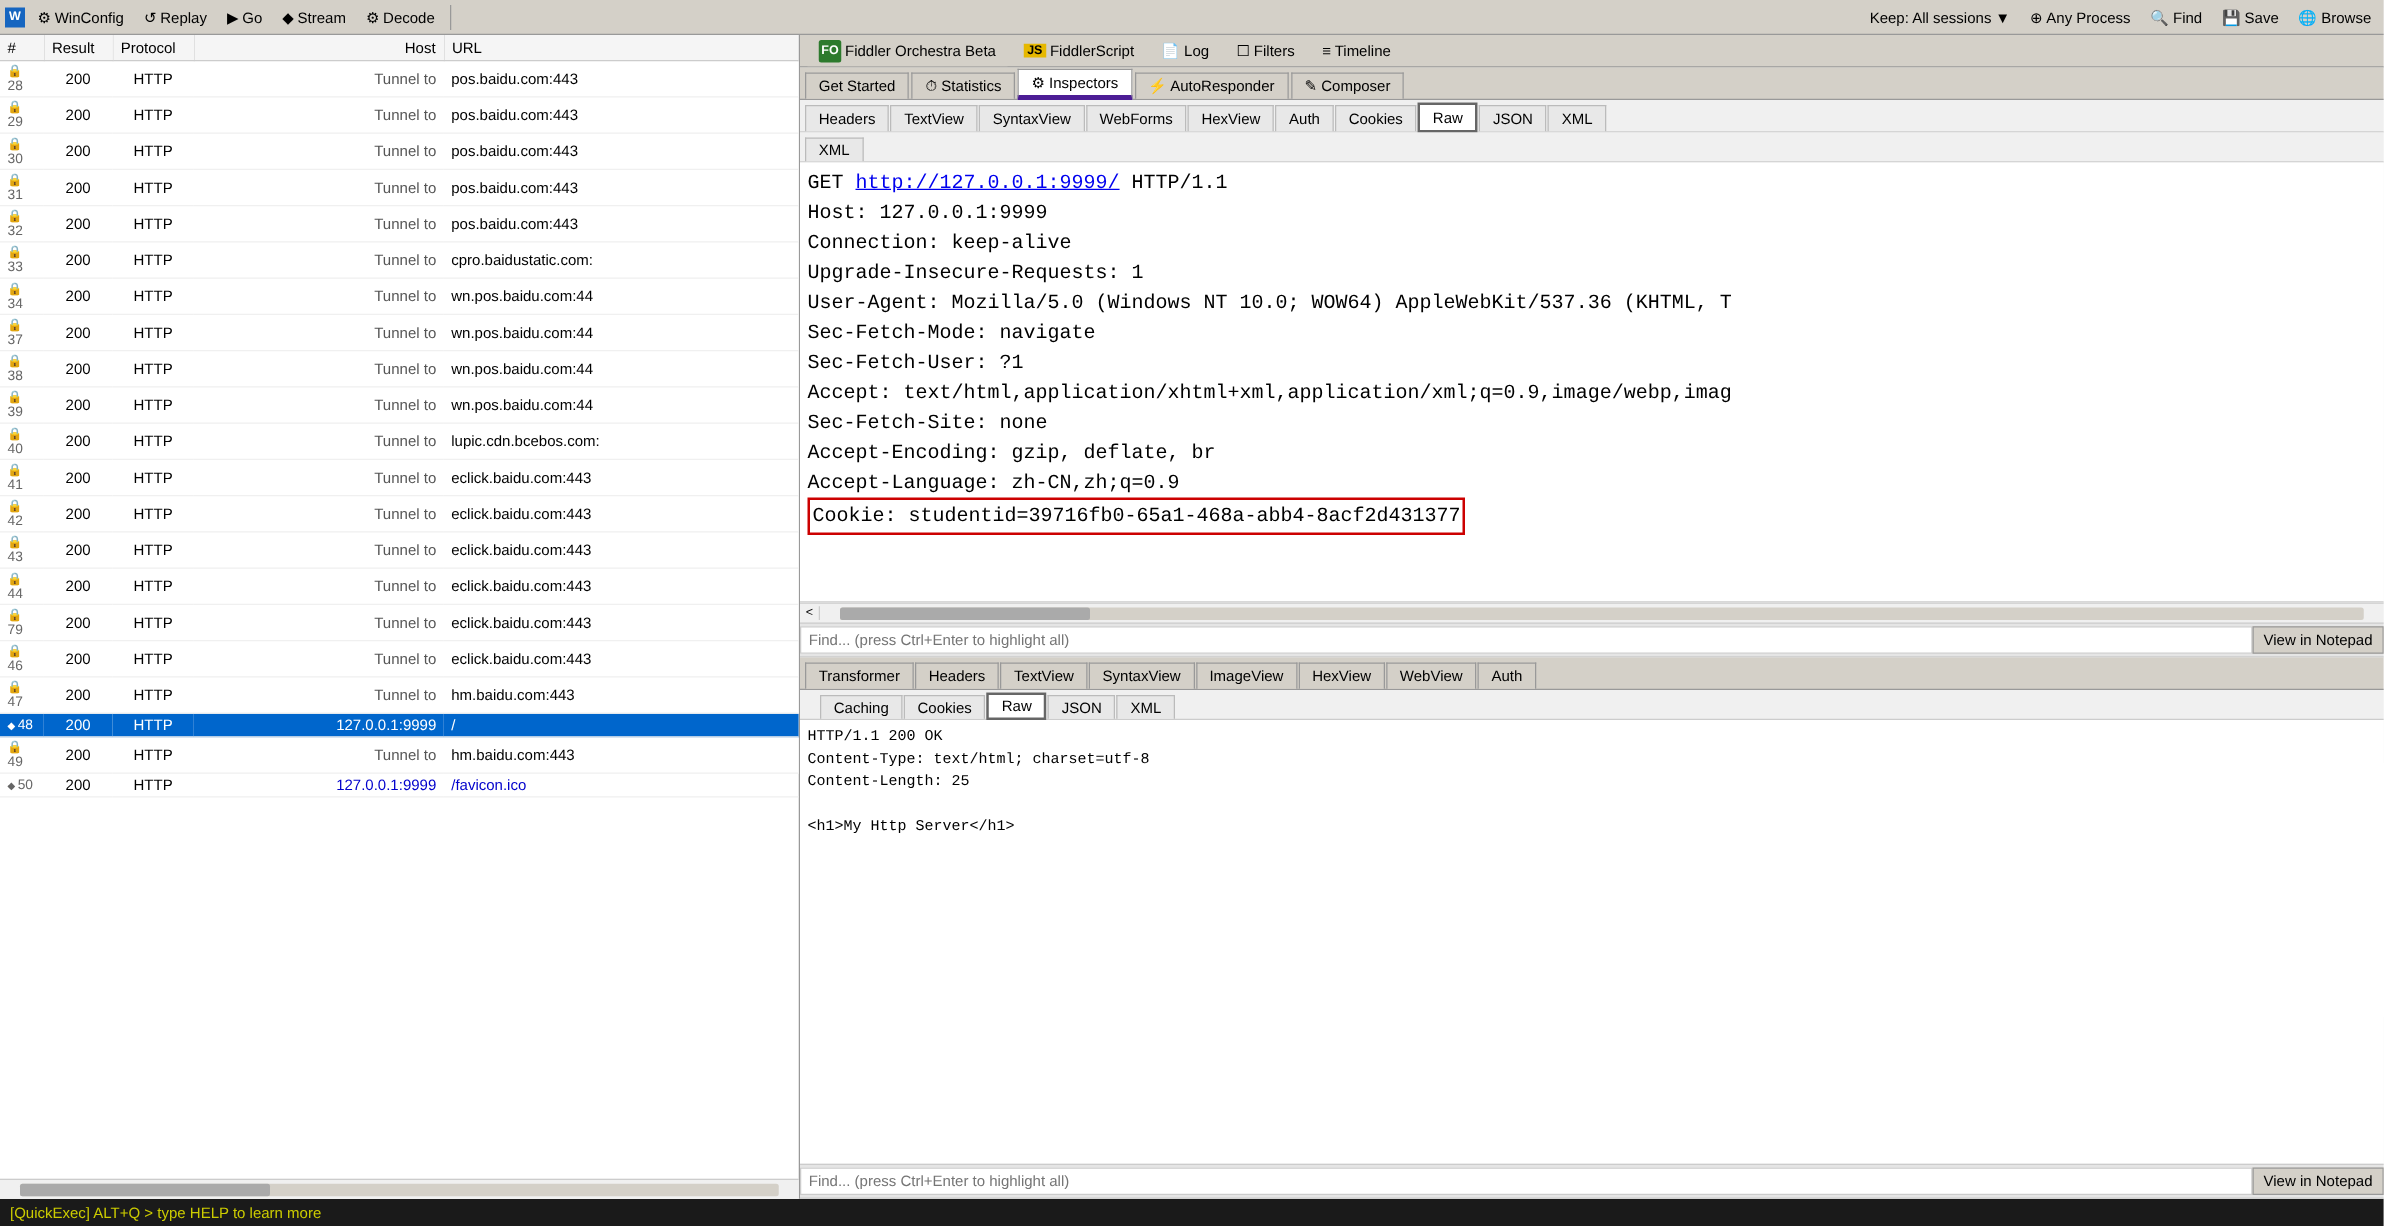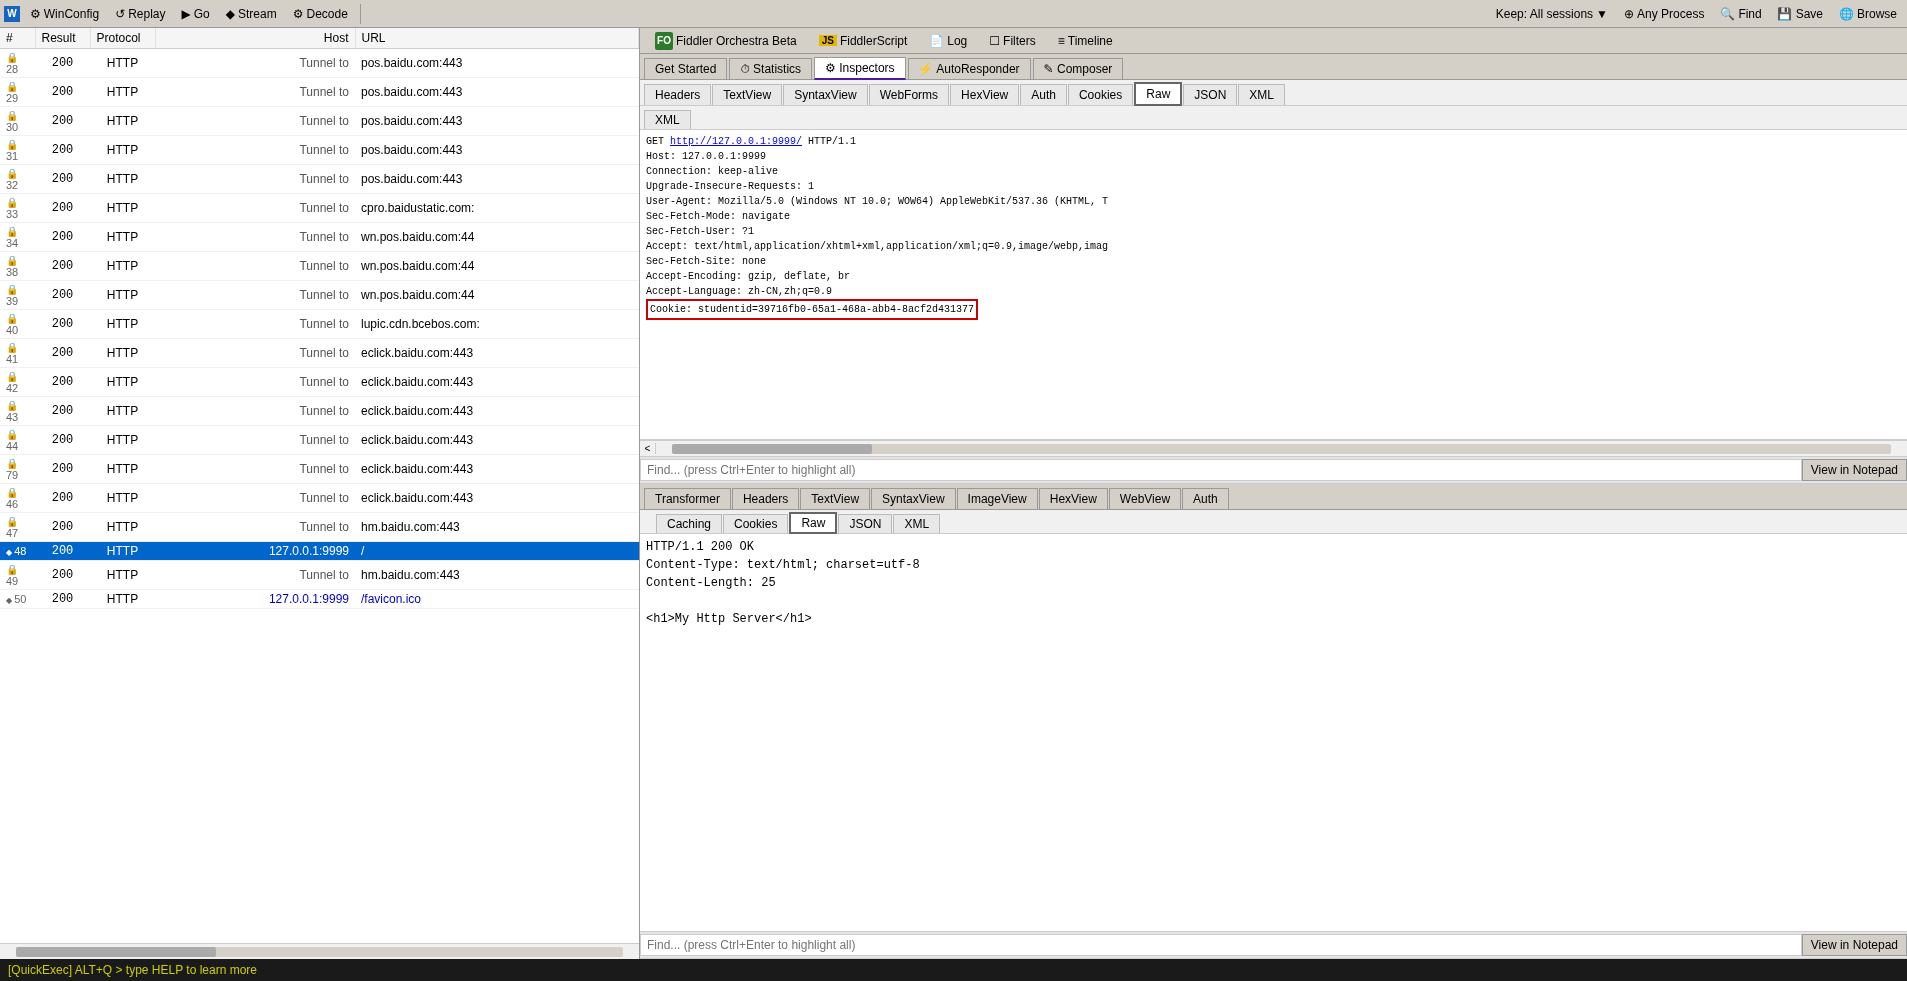--- a/index.html
+++ b/index.html
@@ -32,54 +32,54 @@
     }
     .session-table th.num { width: 35px; }
     .session-table th.result { width: 55px; }
     .session-table th.protocol { width: 65px; }
     .session-table th.host { width: 200px; text-align: right; }
     .session-table th.url { width: auto; }
     .session-table td {
       padding: 2px 6px; border-bottom: 1px solid #f0f0f0; font-size: 12px; color: #000;
     }
     .session-table td.num { color: #666; font-size: 11px; }
-    .session-table td.result { text-align: center; font-family: Liberation Mono, monospace; }
+    .session-table td.result { text-align: center; }
     .session-table td.protocol { text-align: center; }
     .session-table td.host { text-align: right; color: #555; }
     .session-table td.url { color: #000; }
     .row-normal { background: #fff; }
     .row-selected { background: #0066cc !important; color: #fff !important; }
     .row-selected td { color: #fff !important; }
     .row-highlight { color: #0000cc; }
 
     
     .right-panel { flex: 1; display: flex; flex-direction: column; background: #fff; }
 
     
     .fo-header { display: flex; align-items: center; background: #d4d0c8; border-bottom: 1px solid #999; height: 26px; padding: 0 6px; gap: 4px; }
     .fo-btn { display: flex; align-items: center; gap: 3px; padding: 2px 8px; background: #d4d0c8; border: 1px solid transparent; cursor: pointer; font-size: 12px; }
     .fo-logo { width: 18px; height: 18px; background: #2d7a2d; border-radius: 2px; display: flex; align-items: center; justify-content: center; color: white; font-size: 10px; font-weight: bold; }
 
     
     .tab-bar-1 { display: flex; align-items: flex-end; background: #d4d0c8; border-bottom: 1px solid #999; height: 26px; padding: 0 4px; gap: 2px; }
     .tab { padding: 3px 10px; background: #d4d0c8; border: 1px solid #999; border-bottom: none; cursor: pointer; font-size: 12px; color: #000; }
-    .tab.active { background: #fff; border-bottom: 2px solid #4c1d95; margin-bottom: -1px; }
+    .tab.active { background: #fff; border-bottom: 4px solid #4c1d95; margin-bottom: -1px; }
 
     
     .tab-bar-2 { display: flex; align-items: flex-end; background: #f0f0f0; border-bottom: 1px solid #ccc; height: 26px; padding: 0 4px; gap: 1px; }
     .tab2 { padding: 3px 10px; background: #e8e8e8; border: 1px solid #bbb; border-bottom: none; cursor: pointer; font-size: 12px; color: #000; }
     .tab2.active { background: #fff; border-bottom: 1px solid #fff; margin-bottom: -1px; }
     .tab2.boxed { border: 2px solid #666; background: #fff; }
 
     
     .tab-bar-3 { display: flex; align-items: flex-end; background: #f0f0f0; border-bottom: 1px solid #ccc; height: 24px; padding: 0 4px; }
     .tab3 { padding: 2px 10px; background: #e8e8e8; border: 1px solid #bbb; border-bottom: none; cursor: pointer; font-size: 12px; }
 
     
-    .request-content { flex: 0 0 auto; height: 310px; overflow: auto; background: #fff; border-bottom: 1px solid #ccc; padding: 4px 6px; font-family: 'Courier New', monospace; font-size: 10px; color: #000; line-height: 1.5; }
+    .request-content { flex: 0 0 auto; height: 352px; overflow: auto; background: #fff; border-bottom: 1px solid #ccc; padding: 4px 6px; font-family: 'Courier New', monospace; font-size: 16px; color: #000; line-height: 1.5; }
     .url-link { color: #0000ee; text-decoration: underline; cursor: pointer; }
     .cookie-line { display: inline-block; background: transparent; border: 2px solid #cc0000; padding: 1px 2px; }
 
     
     .h-scrollbar { height: 16px; background: #f0f0f0; border-top: 1px solid #ccc; display: flex; align-items: center; }
     .h-scrollbar-track { flex: 1; height: 10px; background: #d4d0c8; margin: 0 16px; border-radius: 2px; position: relative; }
     .h-scrollbar-thumb { width: 200px; height: 10px; background: #aaa; border-radius: 2px; position: absolute; left: 0; }
 
     
     .find-bar { display: flex; align-items: center; height: 28px; border-top: 1px solid #ccc; border-bottom: 1px solid #ccc; background: #e5e5e5; }
@@ -208,20 +208,27 @@
               <td class="url">cpro.baidustatic.com:</td>
             </tr>
             <tr class="row-normal">
               <td class="num"><span style="font-size: 10px; margin-right: 2px;">🔒</span><span>34</span></td>
               <td class="result">200</td>
               <td class="protocol">HTTP</td>
               <td class="host">Tunnel to</td>
               <td class="url">wn.pos.baidu.com:44</td>
             </tr>
             <tr class="row-normal">
+              <td class="num"><span style="font-size: 10px; margin-right: 2px;">🔒</span><span>37</span></td>
+              <td class="result">200</td>
+              <td class="protocol">HTTP</td>
+              <td class="host">Tunnel to</td>
+              <td class="url">wn.pos.baidu.com:44</td>
+            </tr>
+            <tr class="row-normal">
               <td class="num"><span style="font-size: 10px; margin-right: 2px;">🔒</span><span>38</span></td>
               <td class="result">200</td>
               <td class="protocol">HTTP</td>
               <td class="host">Tunnel to</td>
               <td class="url">wn.pos.baidu.com:44</td>
             </tr>
             <tr class="row-normal">
               <td class="num"><span style="font-size: 10px; margin-right: 2px;">🔒</span><span>39</span></td>
               <td class="result">200</td>
               <td class="protocol">HTTP</td>

